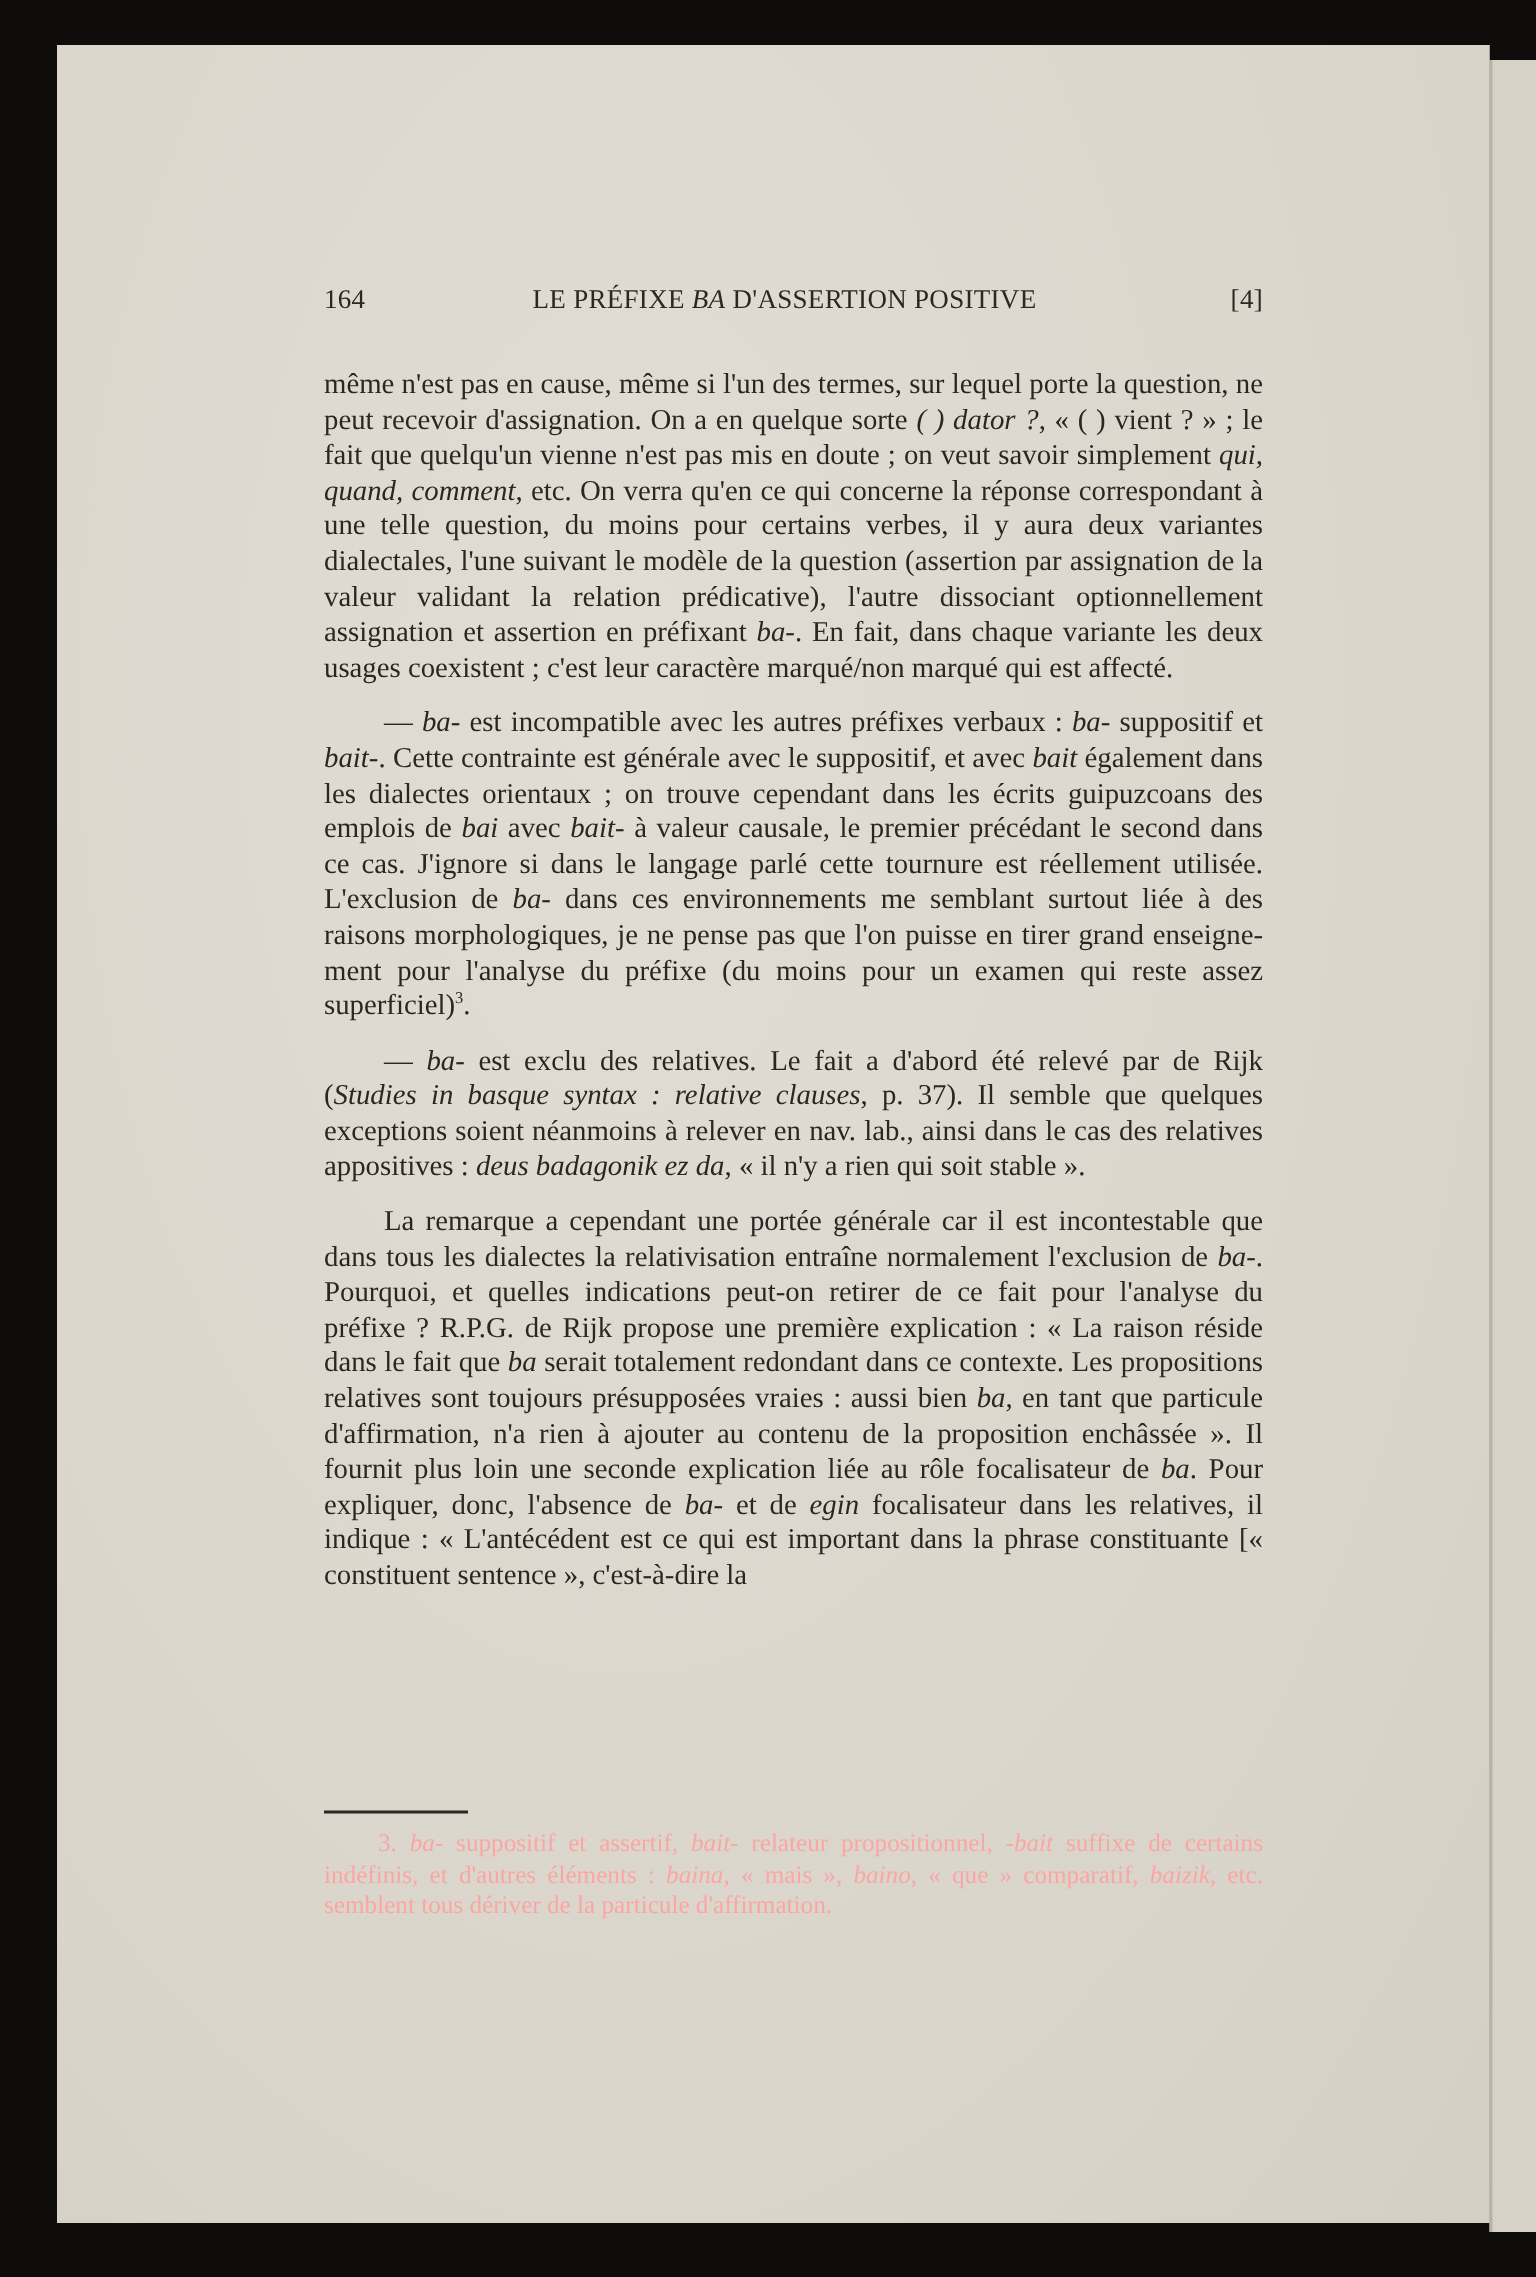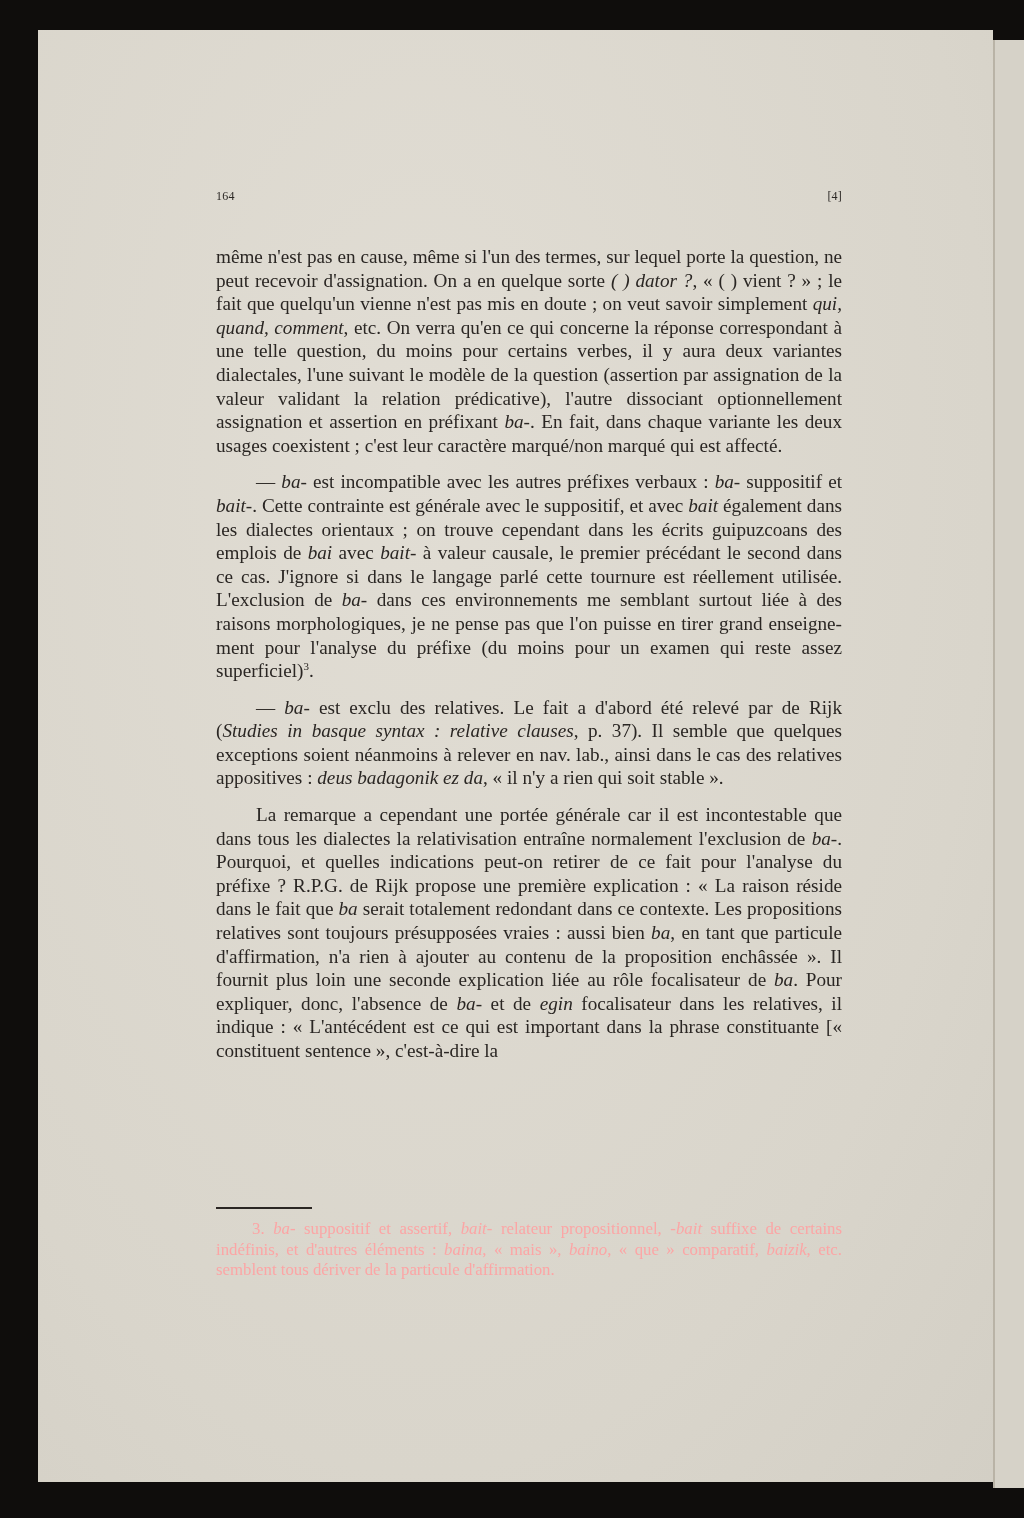--- a/index.html
+++ b/index.html
@@ -13,21 +13,21 @@
     background: #dcd8cf;
     background-image: radial-gradient(ellipse at 40% 30%, #e1ddd4 0%, #d9d5cb 70%, #d3cfc5 100%);
   }
   .page-next {
     position: absolute; left: 993px; top: 40px; width: 31px; height: 1448px;
     background: #d6d2c8;
     border-left: 2px solid #b9b3a6;
   }
   .running-head {
     position: absolute; top: 189px; left: 216px; width: 626px; height: 26px;
-    font-size: 12px; color: #2b2724; letter-spacing: 0.2px;
+    font-size: 18px; color: #2b2724; letter-spacing: 0.2px;
   }
   .running-head .pgnum { position: absolute; left: 0; top: 0; }
   .running-head .title { position: absolute; left: 139px; top: 0; }
   .running-head .section { position: absolute; right: 0; top: 0; }
   .body-text {
     position: absolute; left: 216px; top: 245px; width: 626px;
     font-size: 19.2px; line-height: 23.6px; color: #2a2623;
     text-align: justify; hyphens: manual;
   }
   .body-text p { margin: 0; }
@@ -45,20 +45,21 @@
   sup { font-size: 11px; line-height: 0; vertical-align: super; }
 </style>
 </head>
 <body>
 
 <div class="page"></div>
 <div class="page-next"></div>
 
 <div class="running-head">
   <span class="pgnum">164</span>
+  <span class="title"><span>LE PRÉFIXE </span><i>BA</i><span> D'ASSERTION POSITIVE</span></span>
   <span class="section">[4]</span>
 </div>
 
 <div class="body-text" id="body-text">
     <p><span>même n'est pas en cause, même si l'un des termes, sur lequel porte la question, ne peut recevoir d'assignation. On a en quelque sorte </span><i>(        ) dator ?</i><span>, « (        ) vient ? » ; le fait que quelqu'un vienne n'est pas mis en doute ; on veut savoir simplement </span><i>qui, quand, comment</i><span>, etc. On verra qu'en ce qui concerne la réponse correspondant à une telle ques­tion, du moins pour certains verbes, il y aura deux variantes dialecta­les, l'une suivant le modèle de la question (assertion par assignation de la valeur validant la relation prédicative), l'autre dissociant option­nellement assignation et assertion en préfixant </span><i>ba-</i><span>. En fait, dans cha­que variante les deux usages coexistent ; c'est leur caractère mar­qué/non marqué qui est affecté.</span></p>
     <p class="indent"><span>— </span><i>ba-</i><span> est incompatible avec les autres préfixes verbaux : </span><i>ba-</i><span> sup­positif et </span><i>bait-</i><span>. Cette contrainte est générale avec le suppositif, et avec </span><i>bait</i><span> également dans les dialectes orientaux ; on trouve cependant dans les écrits guipuzcoans des emplois de </span><i>bai</i><span> avec </span><i>bait-</i><span> à valeur causale, le premier précédant le second dans ce cas. J'ignore si dans le lan­gage parlé cette tournure est réellement utilisée. L'exclusion de </span><i>ba-</i><span> dans ces environnements me semblant surtout liée à des raisons mor­phologiques, je ne pense pas que l'on puisse en tirer grand enseigne­ment pour l'analyse du préfixe (du moins pour un examen qui reste assez superficiel)</span><sup>3</sup><span>.</span></p>
     <p class="indent"><span>— </span><i>ba-</i><span> est exclu des relatives. Le fait a d'abord été relevé par de Rijk (</span><i>Studies in basque syntax : relative clauses</i><span>, p. 37). Il semble que quelques exceptions soient néanmoins à relever en nav. lab., ainsi dans le cas des relatives appositives : </span><i>deus badagonik ez da</i><span>, « il n'y a rien qui soit stable ».</span></p>
     <p class="indent"><span>La remarque a cependant une portée générale car il est incontes­table que dans tous les dialectes la relativisation entraîne normale­ment l'exclusion de </span><i>ba-</i><span>. Pourquoi, et quelles indications peut-on reti­rer de ce fait pour l'analyse du préfixe ? R.P.G. de Rijk propose une première explication : « La raison réside dans le fait que </span><i>ba</i><span> serait tota­lement redondant dans ce contexte. Les propositions relatives sont tou­jours présupposées vraies : aussi bien </span><i>ba</i><span>, en tant que particule d'af­firmation, n'a rien à ajouter au contenu de la proposition enchâssée ». Il fournit plus loin une seconde explication liée au rôle focalisateur de </span><i>ba</i><span>. Pour expliquer, donc, l'absence de </span><i>ba-</i><span> et de </span><i>egin</i><span> focalisateur dans les relatives, il indique : « L'antécédent est ce qui est important dans la phrase constituante [« constituent sentence », c'est-à-dire la</span></p>
   </div>
 

